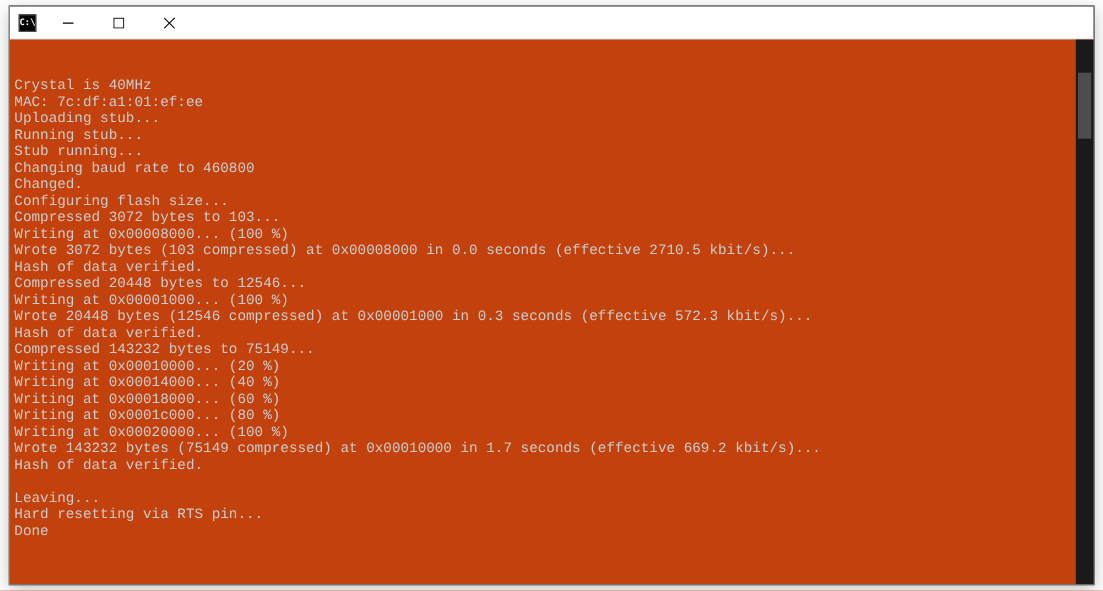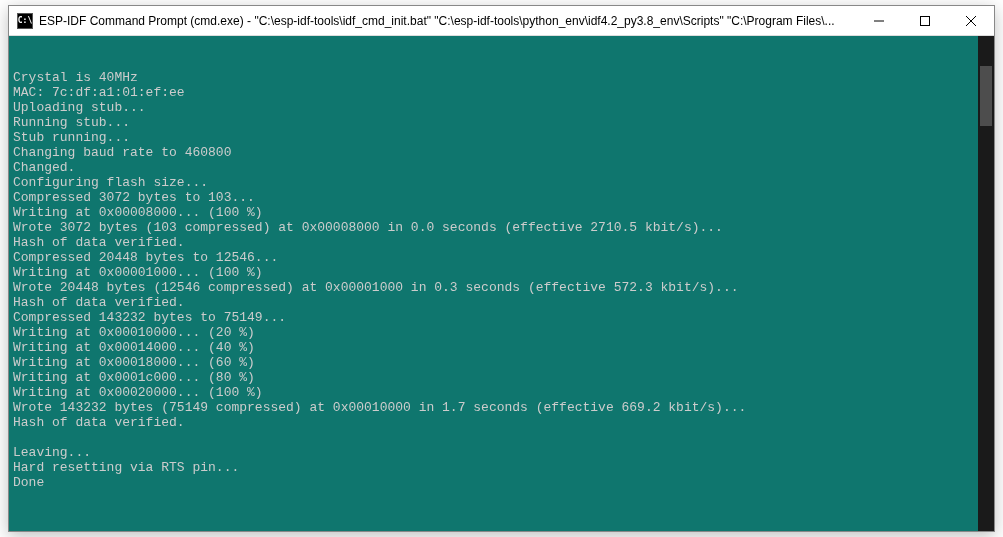--- a/index.html
+++ b/index.html
@@ -62,21 +62,21 @@
       height: 100%;
       display: flex;
       align-items: center;
       justify-content: center;
       cursor: pointer;
       color: #000;
     }
     .titlebar-btn svg { width: 10px; height: 10px; }
     .terminal {
       flex: 1;
-      background: #0f766e;
+      background: #c2410c;
       color: #ccc;
       font-family: Consolas, 'Courier New', monospace;
       font-size: 13px;
       line-height: 15px;
       padding: 4px 0 0 4px;
       white-space: pre;
       overflow: hidden;
       position: relative;
     }
     .terminal-line { min-height: 15px; }
@@ -98,21 +98,20 @@
     }
   </style>
 </head>
 <body>
 
 <div class="window">
   <div class="titlebar">
     <div class="titlebar-icon">
       <span>C:\</span>
     </div>
-    <div class="titlebar-title">ESP-IDF Command Prompt (cmd.exe) - "C:\esp-idf-tools\idf_cmd_init.bat" "C:\esp-idf-tools\python_env\idf4.2_py3.8_env\Scripts" "C:\Program Files\...</div>
     <div class="titlebar-buttons">
       <div class="titlebar-btn">
         <svg viewBox="0 0 10 10">
             <line x1="0" y1="5" x2="10" y2="5" stroke="currentColor" stroke-width="1"></line>
           </svg>
       </div>
       <div class="titlebar-btn">
         <svg viewBox="0 0 10 10">
             <rect x="0.5" y="0.5" width="9" height="9" fill="none" stroke="currentColor" stroke-width="1"></rect>
           </svg>

